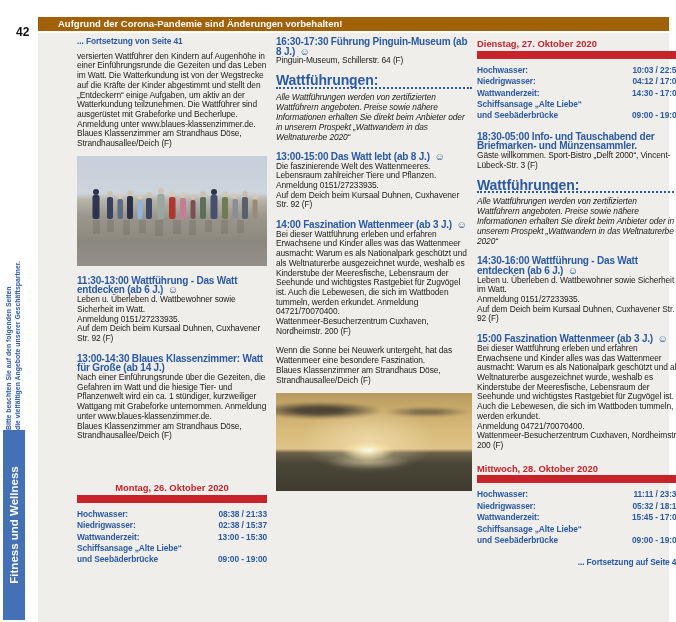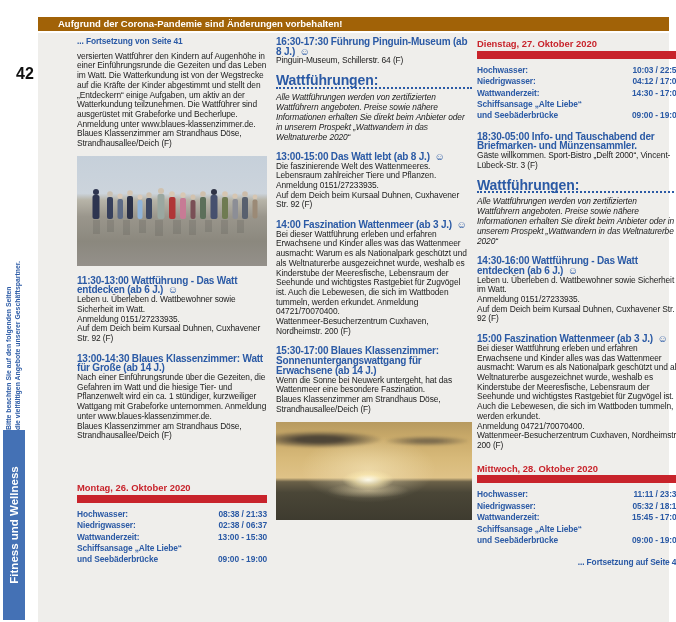--- a/index.html
+++ b/index.html
@@ -1,36 +1,36 @@
 <!DOCTYPE html>
 <html><head>
 <meta charset="utf-8">
 <style>
   html,body{margin:0;padding:0;background:#ffffff;}
   .page{position:relative;width:676px;height:622px;background:#ffffff;overflow:hidden;
         font-family:"Liberation Sans", sans-serif;color:#1c1c1c;}
   
   .banner{position:absolute;left:38px;top:17px;width:631px;height:14px;background:#a16207;
           color:#ffffff;font-weight:bold;font-size:9.5px;line-height:14px;padding-left:20px;box-sizing:border-box;}
-  .pagenum{position:absolute;left:16px;top:25px;font-size:16px;font-weight:bold;color:#111;margin-top:40px;}
+  .pagenum{position:absolute;left:16px;top:25px;font-size:12px;font-weight:bold;color:#111;}
   .content-bg{position:absolute;left:38px;top:33px;width:631px;height:589px;background:#efeeeb;}
   
   .col{position:absolute;top:33px;font-size:8.4px;line-height:9.7px;letter-spacing:-0.1px;margin-left:33px;}
   .col1{left:44px;width:190px;}
   .col2{left:243px;width:196px;}
   .col3{left:444px;width:204px;}
   .cont{color:#2b5aa5;font-weight:bold;margin:4px 0 5px;}
   .cont.right{text-align:right;margin-top:12px;}
   .body-line{margin:0;}
   .blue-head{color:#2b5aa5;font-weight:bold;font-size:10px;letter-spacing:-0.2px;}
   .ficon{margin-left:2px;font-weight:normal;}
   .event{margin-top:10px;}
   .date-head{color:#c8232b;font-weight:bold;font-size:9.4px;letter-spacing:0;margin-top:6px;}
   .red-bar{height:8px;background:#c8232b;margin:2px 0 6px;}
-  .m-top-lg{margin-top:42px;}
+  .m-top-lg{margin-top:42px;text-align:center;}
   .m-top-md{margin-top:13px;}
   .tide{margin-bottom:2px;}
   .tide-row{display:flex;justify-content:space-between;color:#2b5aa5;font-weight:bold;line-height:11.4px;}
   .watt-block{margin-top:10px;}
   .watt-head{color:#2b5aa5;font-weight:bold;font-size:14px;}
   .dotted{border-bottom:2px dotted #2b5aa5;margin:1px 0 3px;}
   .watt-note{font-style:italic;line-height:10px;color:#222;}
   
   .photo{position:relative;width:100%;overflow:hidden;}
   .photo-mudflat{height:110px;margin:7px 0 0;
@@ -150,21 +150,21 @@
 
     <div class="date-head m-top-lg">Montag, 26. Oktober 2020</div>
     <div class="red-bar"></div>
     <div class="tide">
       <div class="tide-row">
           <span>Hochwasser:</span>
           <span>08:38 / 21:33</span>
         </div>
       <div class="tide-row">
           <span>Niedrigwasser:</span>
-          <span>02:38 / 06:37</span>
+          <span>02:38 / 15:37</span>
         </div>
       <div class="tide-row">
           <span>Wattwanderzeit:</span>
           <span>13:00 - 15:30</span>
         </div>
       <div class="tide-row">
           <span>Schiffsansage „Alte Liebe“</span>
           <span></span>
         </div>
       <div class="tide-row">
@@ -202,21 +202,20 @@
     <div class="event">
       <div class="blue-head">
         <span>14:00 Faszination Wattenmeer (ab 3 J.)</span>
         <span class="ficon">☺</span>
       </div>
       <div class="body-line">Bei dieser Wattführung erleben und erfahren Erwachsene und Kinder alles was das Wattenmeer ausmacht: Warum es als Nationalpark geschützt und als Weltnaturerbe ausgezeichnet wurde, weshalb es Kinderstube der Meeresfische, Lebensraum der Seehunde und wichtigstes Rastgebiet für Zugvögel ist. Auch die Lebewesen, die sich im Wattboden tummeln, werden erkundet. Anmeldung 04721/70070400.</div>
       <div class="body-line">Wattenmeer-Besucherzentrum Cuxhaven, Nordheimstr. 200 (F)</div>
     </div>
 
     <div class="event">
-      <div class="blue-head">15:30-17:00 Blaues Klassenzimmer: Sonnenuntergangswattgang für Erwachsene (ab 14 J.)</div>
       <div class="body-line">Wenn die Sonne bei Neuwerk untergeht, hat das Wattenmeer eine besondere Faszination.</div>
       <div class="body-line">Blaues Klassenzimmer am Strandhaus Döse, Strandhausallee/Deich (F)</div>
     </div>
 
     <div class="photo photo-sunset"></div>
   </div>
 
   <div class="col col3">
     <div class="date-head">Dienstag, 27. Oktober 2020</div>
     <div class="red-bar"></div>

